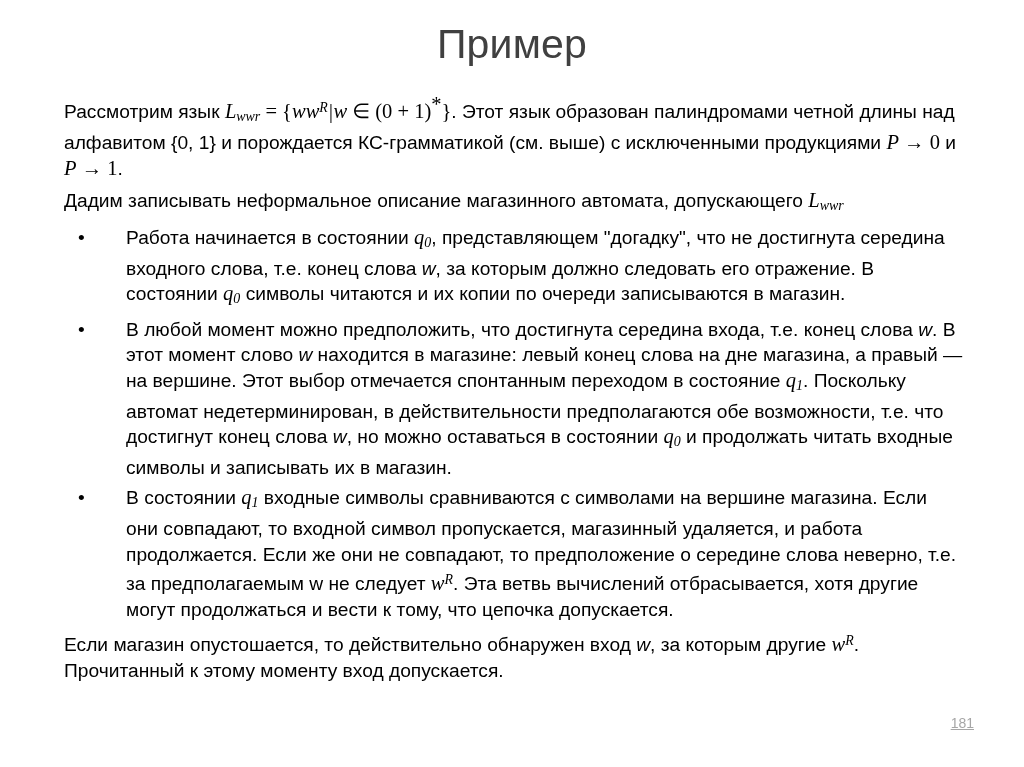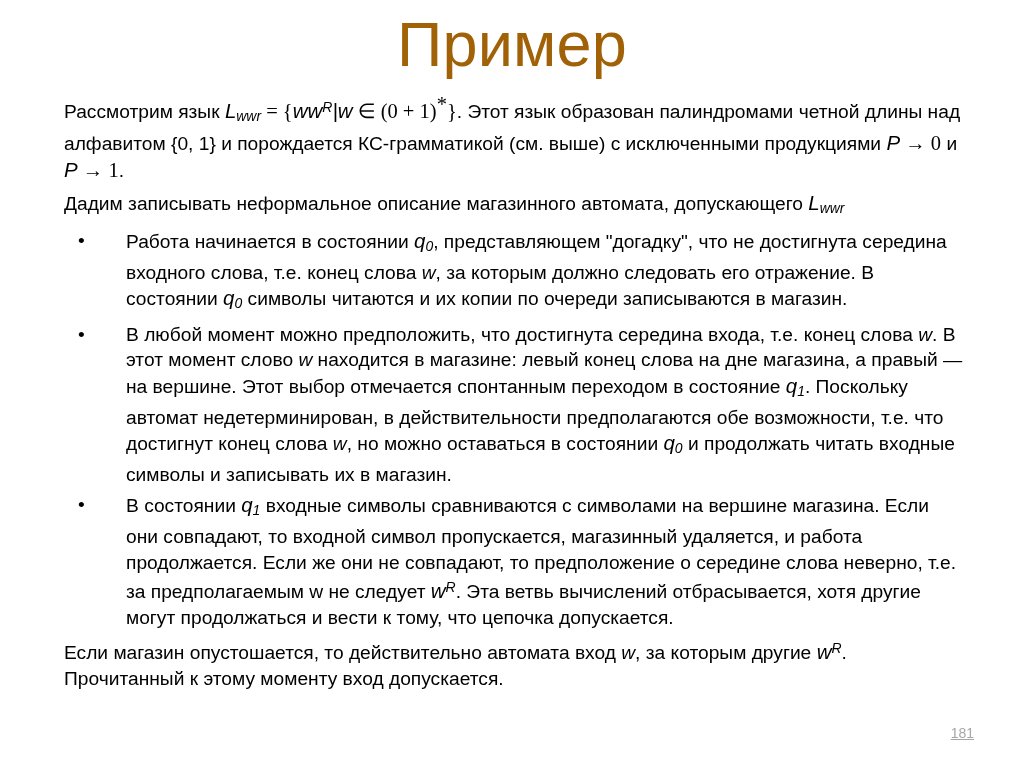--- a/index.html
+++ b/index.html
@@ -23,25 +23,25 @@
     box-sizing: border-box;
   }
 
   
   .slide-title {
     position: absolute;
     top: 16px;
     left: 0;
     width: 1024px;
     text-align: center;
-    font-size: 63px;
+    font-size: 41px;
     line-height: 56px;
     font-weight: 400;
     letter-spacing: 0.2px;
-    color: #a16207;
+    color: #404040;
   }
 
   
   .body {
     position: absolute;
     top: 92px;
     left: 64px;
     width: 900px;
   }
 
@@ -78,21 +78,21 @@
     line-height: 25.6px;
     color: #000000;
   }
 
   .para-final {
     margin-top: 6px;
   }
 
   
   .m {
-    font-family: Liberation Sans, sans-serif;
+    font-family: Liberation Serif, serif;
     font-style: italic;
     font-size: 20.5px;
   }
   .m-up {
     font-family: "Liberation Serif", serif;
     font-style: normal;
     font-size: 20.5px;
   }
   .m sub, .m-up sub {
     font-size: 0.68em;
@@ -105,21 +105,21 @@
     font-style: italic;
   }
   .sans-it {
     font-style: italic;
   }
 
   
   .page-number {
     position: absolute;
     right: 50px;
-    bottom: 26px;
+    bottom: 36px;
     font-size: 14px;
     line-height: 16px;
     color: #a6a6a6;
     text-align: right;
     text-decoration: underline;
   }
 </style>
 </head>
 <body>
 
@@ -142,19 +142,19 @@
       <li class="bullet-item">
         <span class="bullet-marker">•</span><span>В любой момент можно предположить, что достигнута середина входа, т.е. конец слова </span><span class="sans-it">w</span><span>. В этот момент слово </span><span class="sans-it">w</span><span> находится в магазине: левый конец слова на дне магазина, а правый — на вершине. Этот выбор отмечается спонтанным переходом в состояние </span><span class="m"><span>q</span><sub>1</sub></span><span>. Поскольку автомат недетерминирован, в действительности предполагаются обе возможности, т.е. что достигнут конец слова </span><span class="sans-it">w</span><span>, но можно оставаться в состоянии </span><span class="m"><span>q</span><sub>0</sub></span><span> и продолжать читать входные символы и записывать их в магазин.</span>
       </li>
 
       <li class="bullet-item">
         <span class="bullet-marker">•</span><span>В состоянии </span><span class="m"><span>q</span><sub>1</sub></span><span> входные символы сравниваются с символами на вершине магазина. Если они совпадают, то входной символ пропускается, магазинный удаляется, и работа продолжается. Если же они не совпадают, то предположение о середине слова неверно, т.е. за предполагаемым w не следует </span><span class="m"><span>w</span><sup>R</sup></span><span>. Эта ветвь вычислений отбрасывается, хотя другие могут продолжаться и вести к тому, что цепочка допускается.</span>
       </li>
 
     </ul>
 
-    <p class="para para-final"><span>Если магазин опустошается, то действительно автомата вход </span><span class="sans-it">w</span><span>, за которым другие </span><span class="m"><span>w</span><sup>R</sup></span><span>. Прочитанный к этому моменту вход допускается.</span></p>
+    <p class="para para-final"><span>Если магазин опустошается, то действительно обнаружен вход </span><span class="sans-it">w</span><span>, за которым другие </span><span class="m"><span>w</span><sup>R</sup></span><span>. Прочитанный к этому моменту вход допускается.</span></p>
 
   </div>
 
   <div class="page-number">181</div>
 
 </div>
 
 </body></html>

